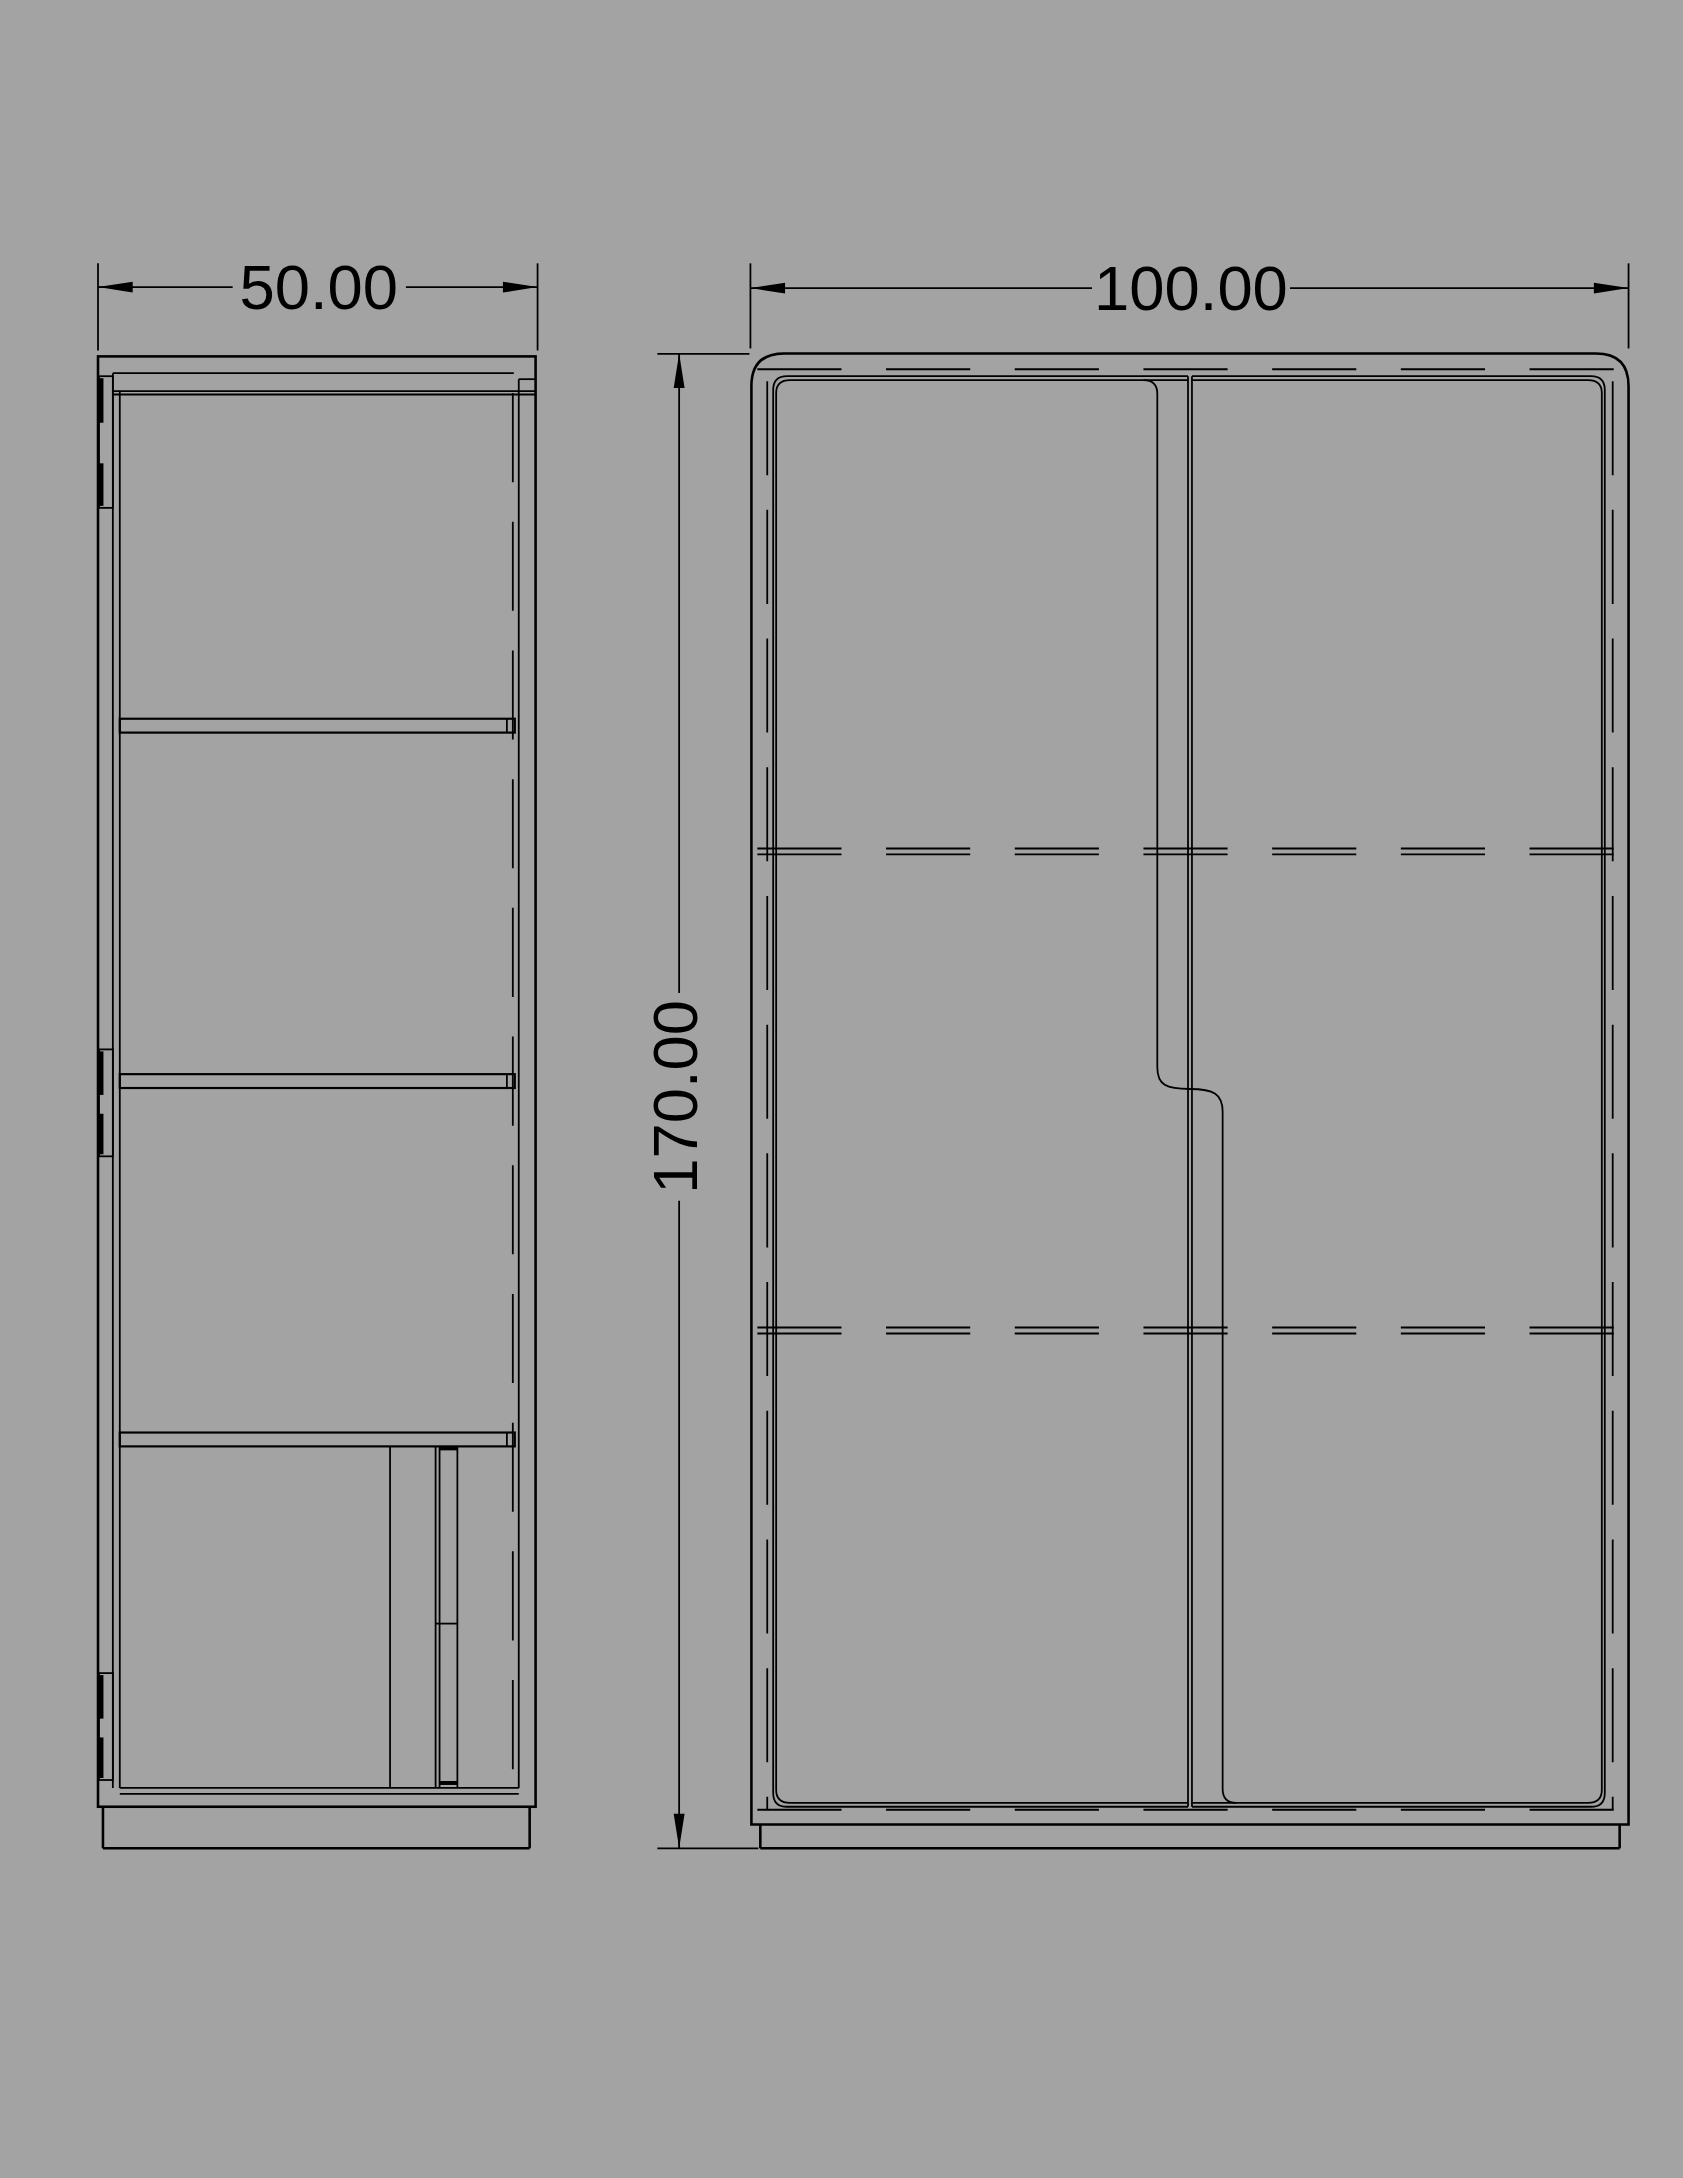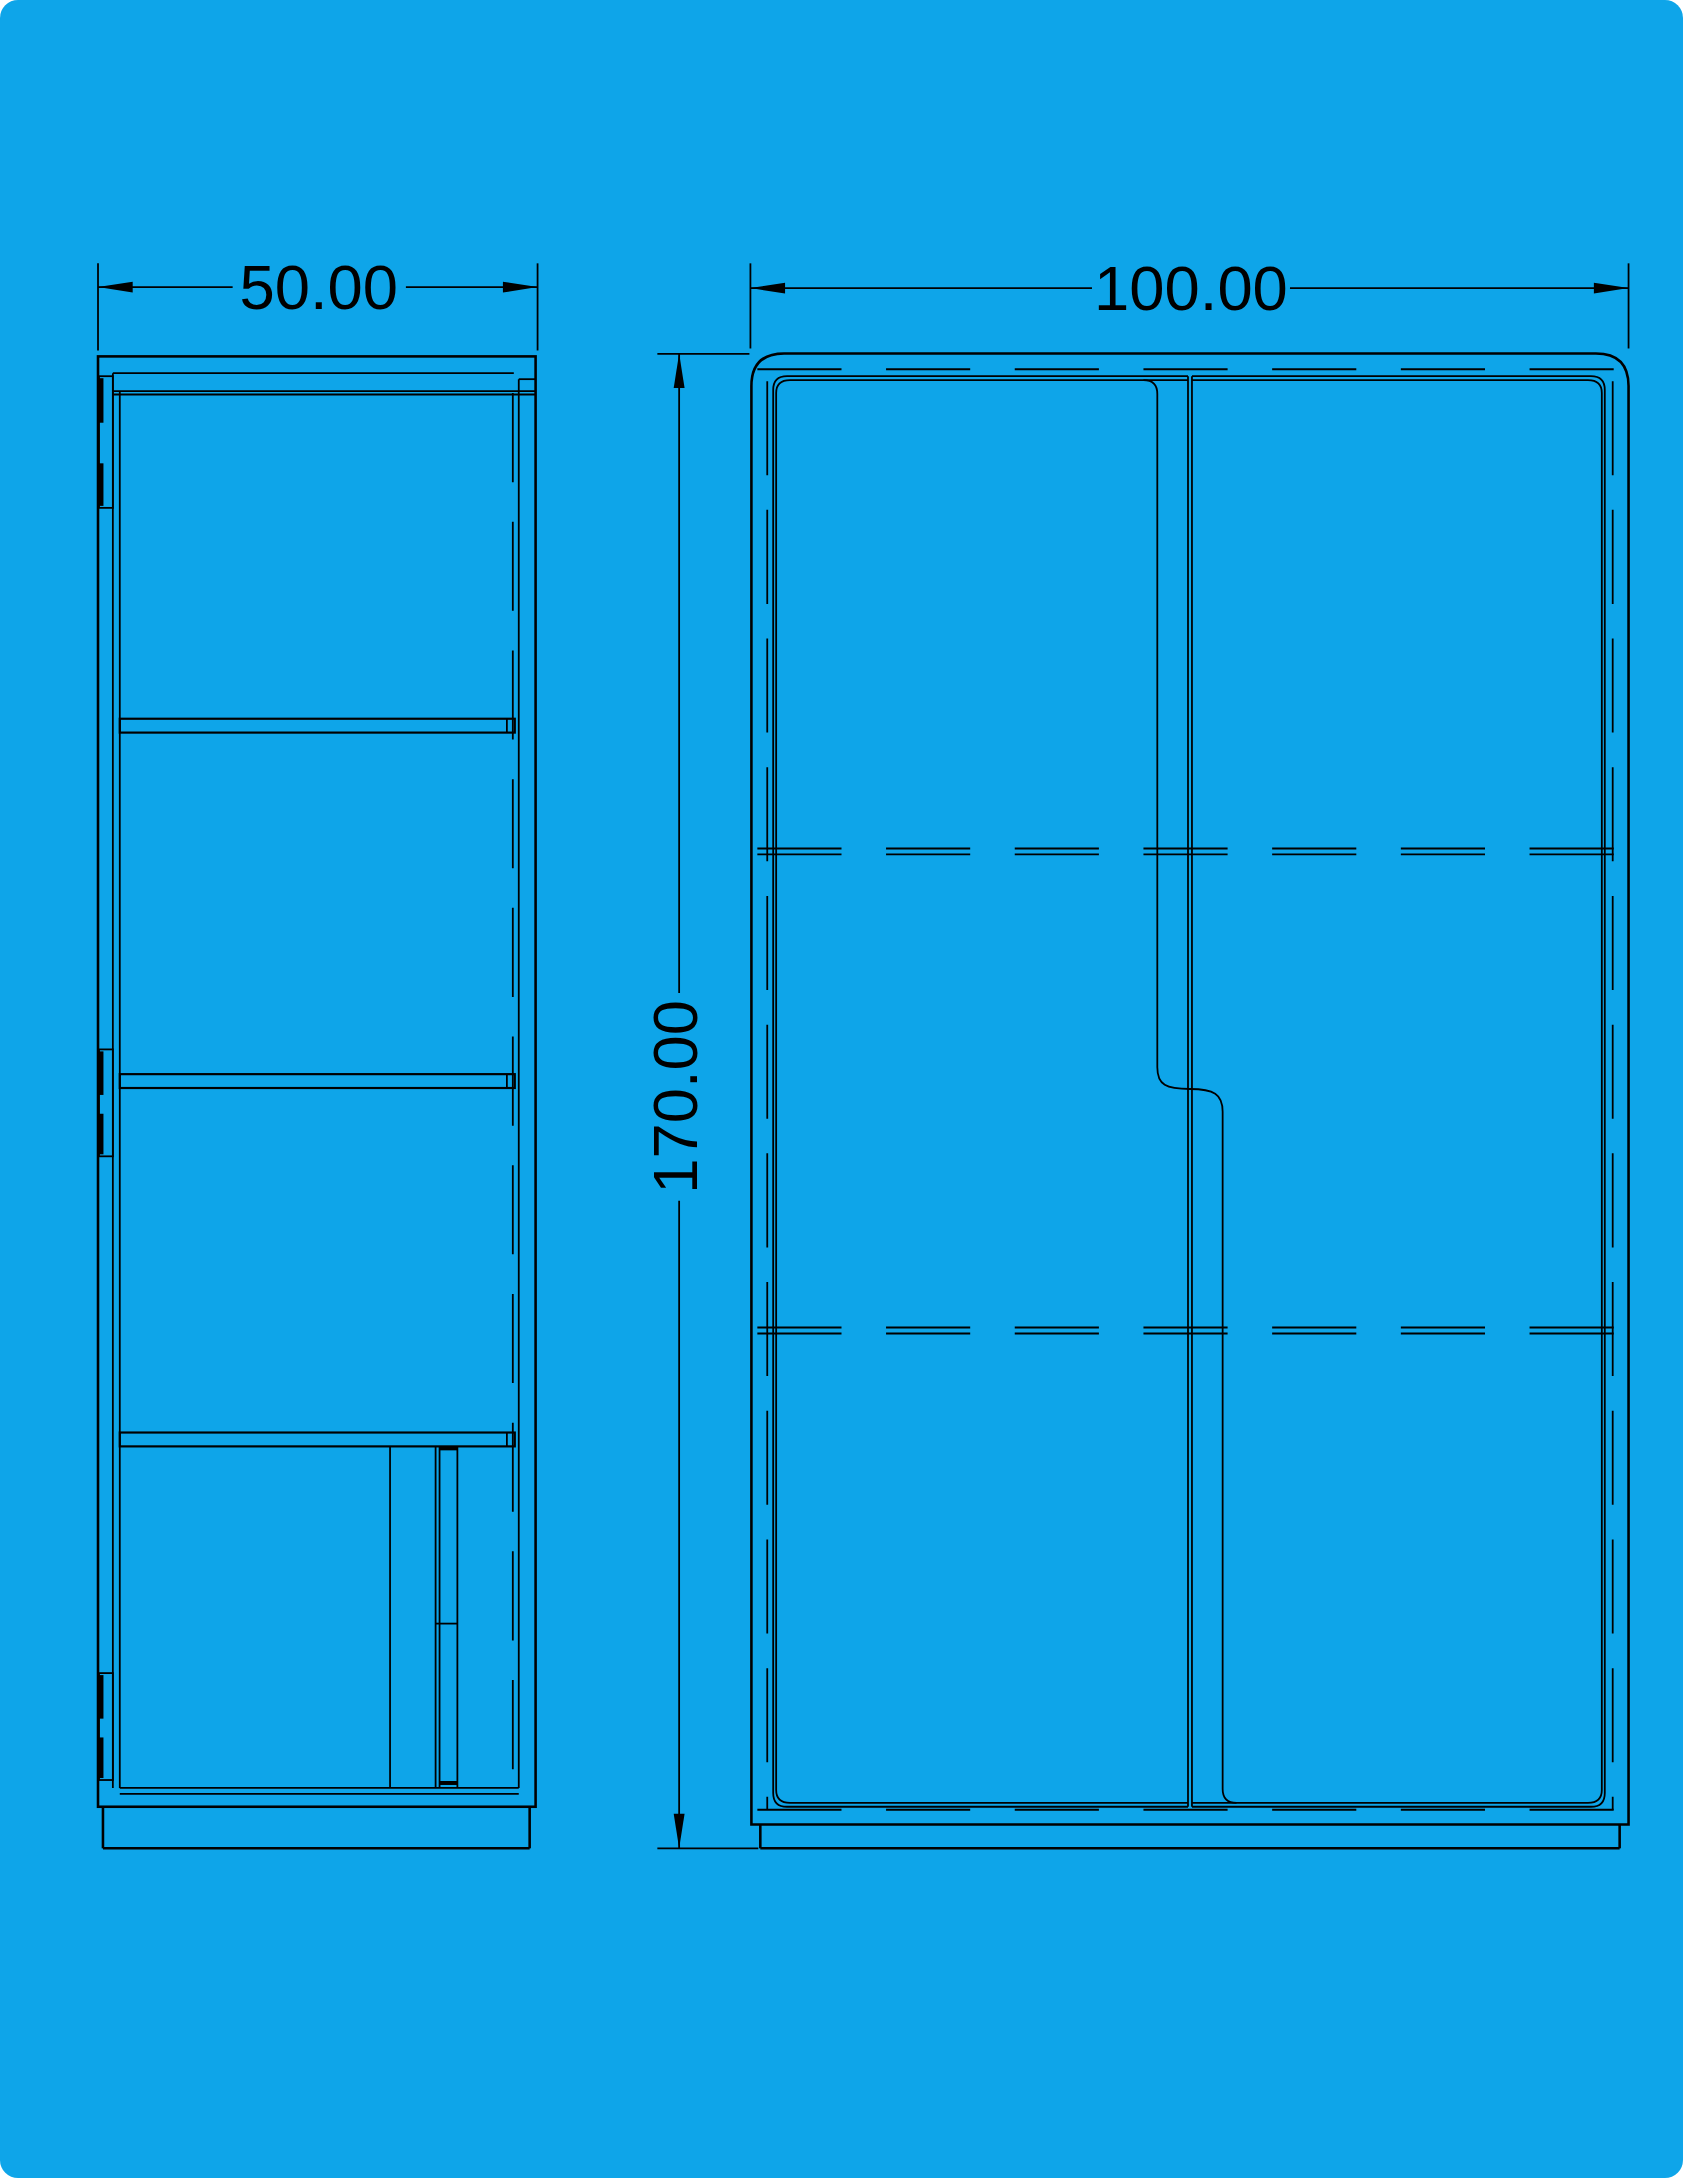--- a/index.html
+++ b/index.html
@@ -1,16 +1,16 @@
 <!DOCTYPE html>
 <html><head>
 <meta charset="utf-8">
 <style>
   html,body{margin:0;padding:0;background:#ffffff;}
-  #stage{position:relative;width:1683px;height:2178px;background:#0ea5e9;overflow:hidden;border-radius:18px;}
+  #stage{position:relative;width:1683px;height:2178px;background:#a3a3a3;overflow:hidden;}
   svg{display:block;width:1683px;height:2178px;}
   .obj   {stroke:#000000;stroke-width:2.6;fill:none;stroke-linecap:butt;}
   .obj2  {stroke:#000000;stroke-width:1.8;fill:none;stroke-linecap:butt;}
   .shelf {stroke:#000000;stroke-width:2.2;fill:none;}
   .hid   {stroke:#000000;stroke-width:2;fill:none;stroke-dasharray:85 45;}
   .hidv  {stroke:#000000;stroke-width:1.8;fill:none;stroke-dasharray:95 35;}
   .hids  {stroke:#000000;stroke-width:1.8;fill:none;stroke-dasharray:90 40;}
   .dim   {stroke:#000000;stroke-width:1.8;fill:none;}
   .thick {stroke:#000000;stroke-width:5;fill:none;}
   .cap   {stroke:#000000;stroke-width:4;fill:none;}

